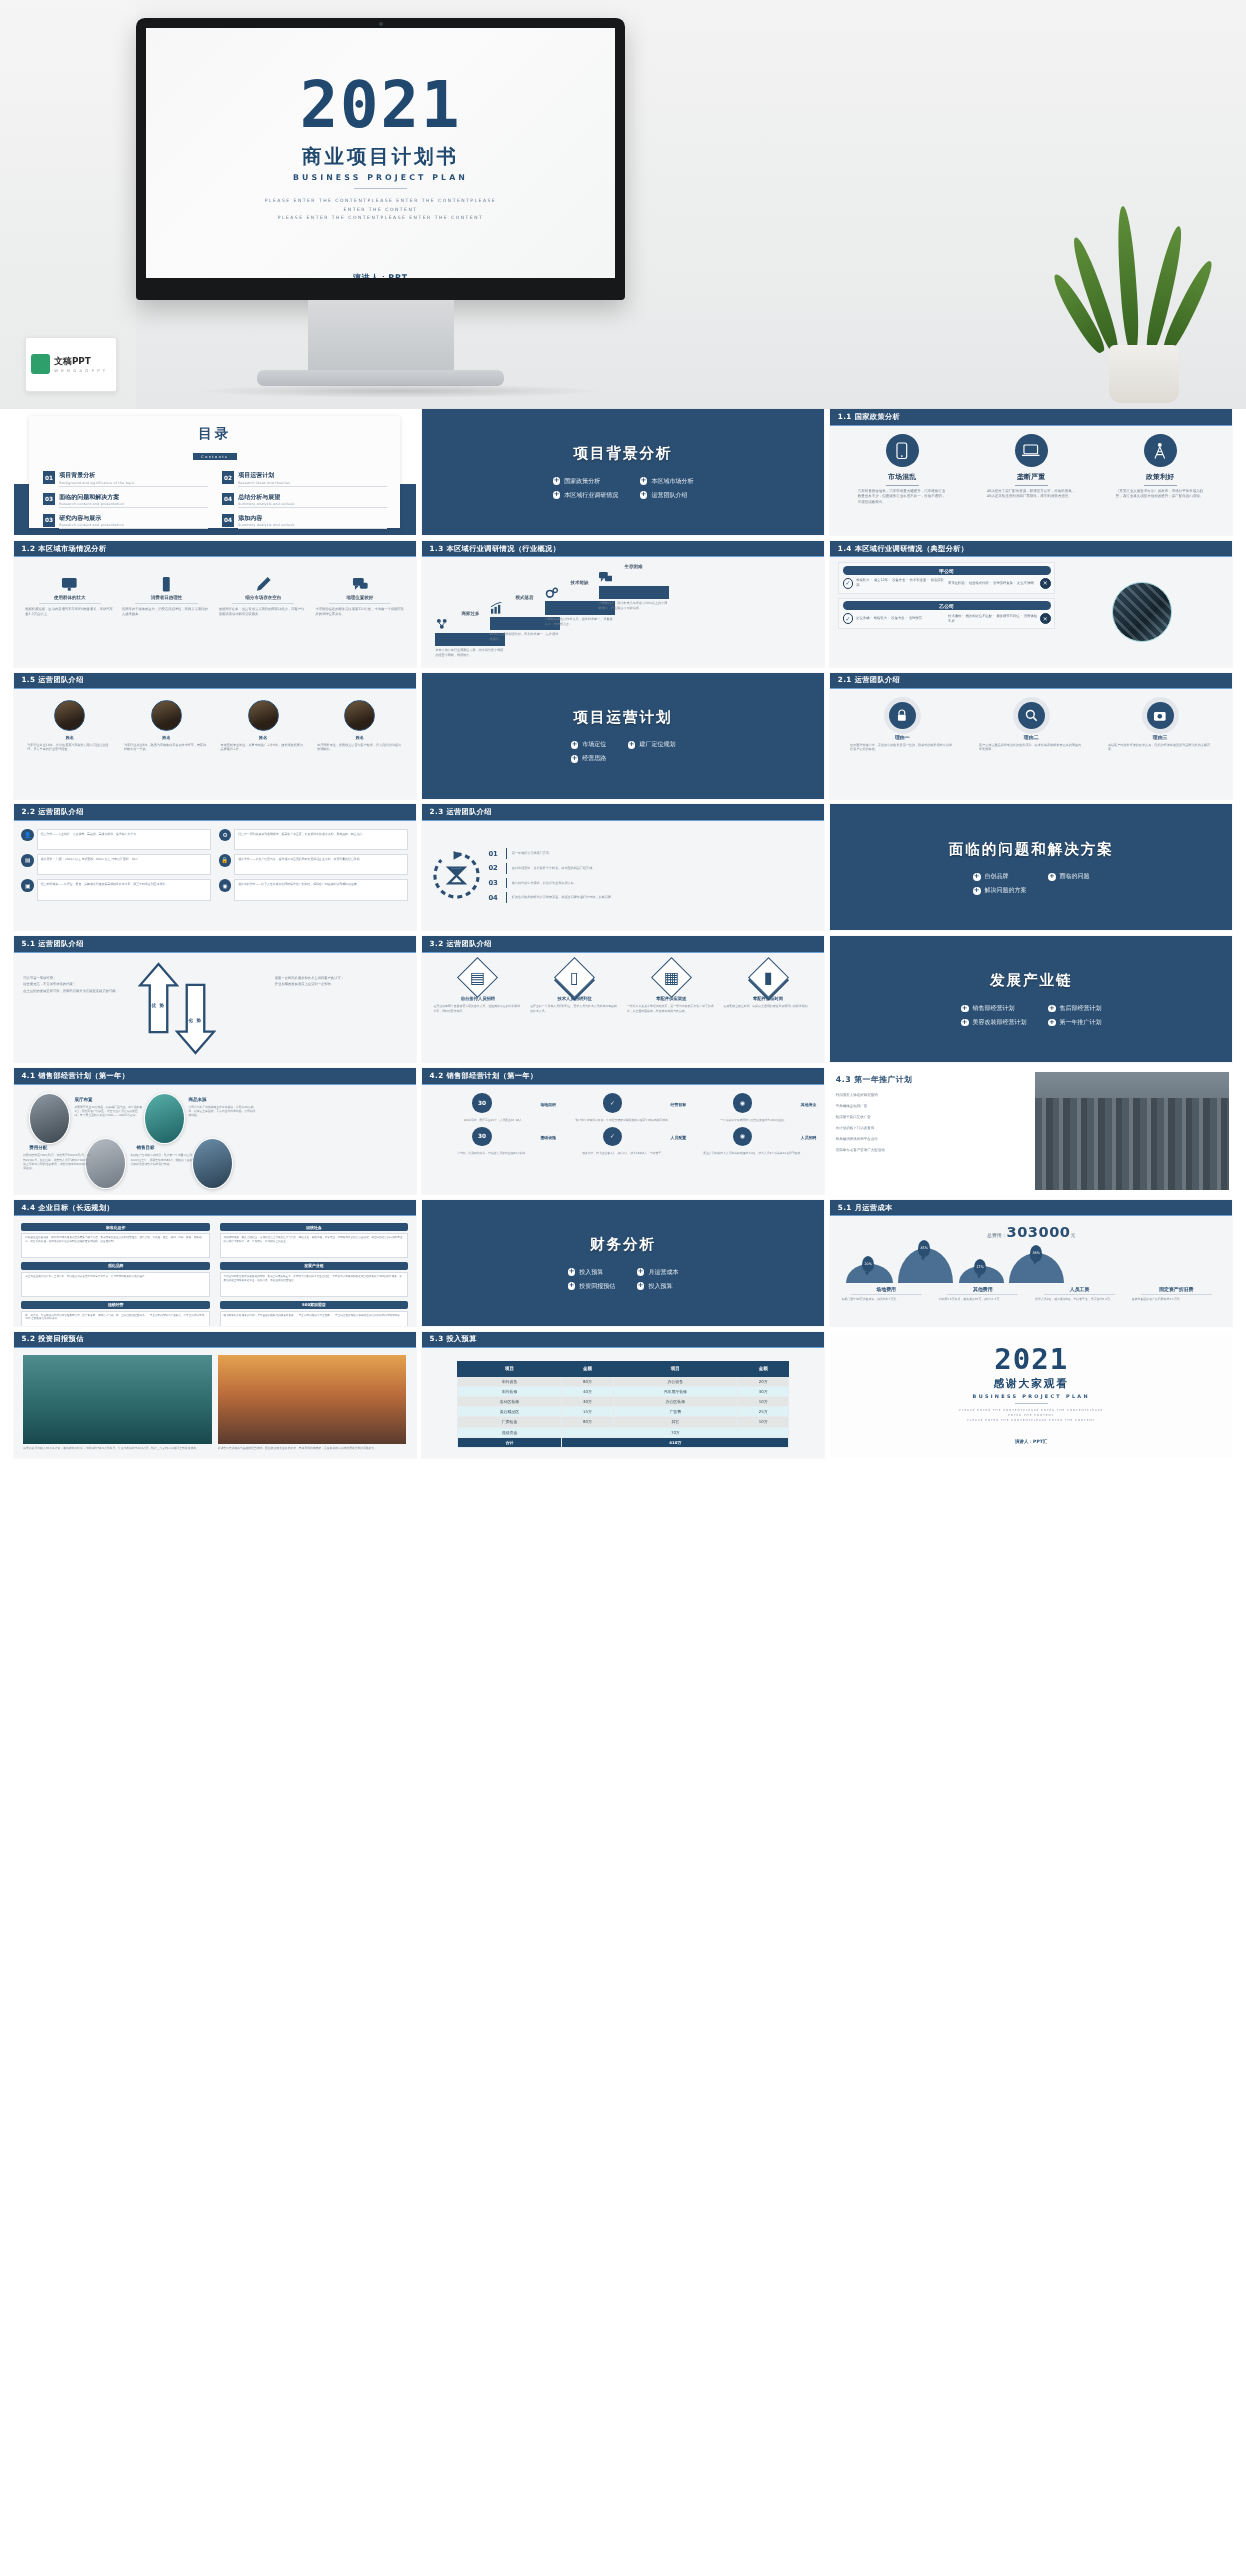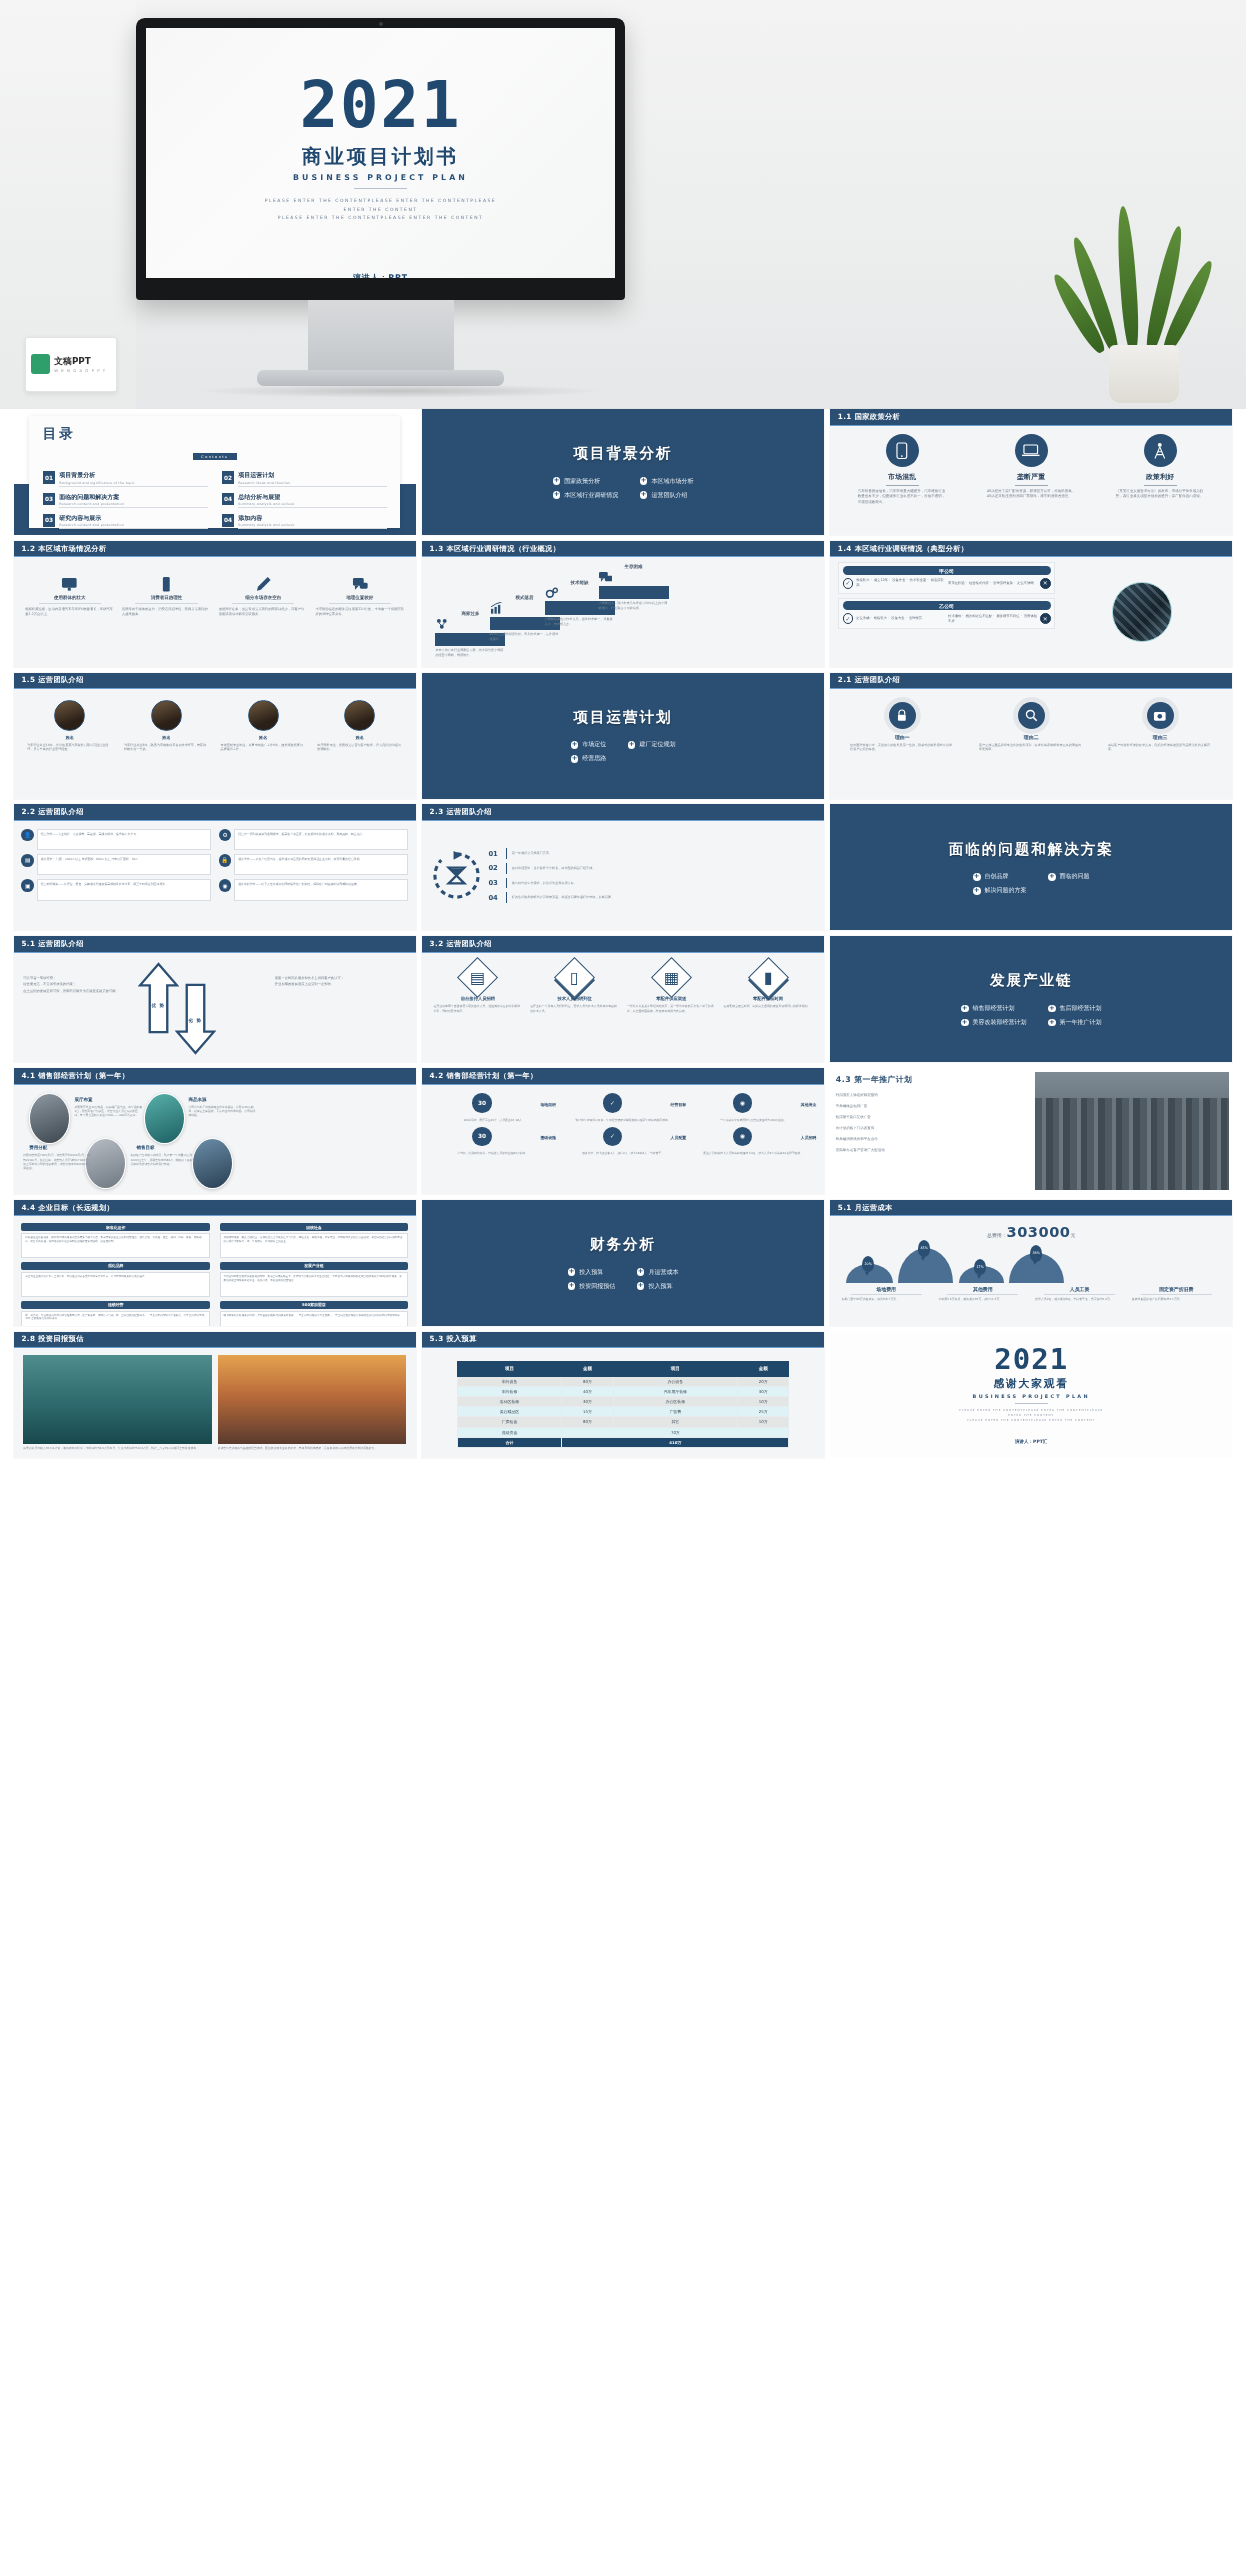--- a/index.html
+++ b/index.html
@@ -79,21 +79,21 @@
   .sec-b { display:grid; grid-template-columns:auto auto; gap:4.9px 21.4px; }
   .bl { display:flex; align-items:center; gap:3.9px; color:#e8eef5; font-size:6px; }
   .plus { width:7.8px; height:7.8px; border-radius:50%; background:#fff; color:#2b4f72;
           font-size:6.8px; line-height:7.4px; text-align:center; font-weight:bold; flex:0 0 auto;}
 
   
   .toc-wrap { position:absolute; inset:0; background:#fff; }
   .toc-band { position:absolute; left:0; right:0; bottom:0; height:51px; background:#2b4f72; }
   .toc-card { position:absolute; left:15.6px; right:15.6px; top:6.8px; bottom:6.8px; background:#fcfcfc;
               box-shadow:0 1px 4.9px rgba(0,0,0,.12); padding:8.8px 13.6px; }
-  .toc-h { text-align:left; font-size:13.6px; font-weight:bold; color:#2b4f72; letter-spacing:2.9px;
+  .toc-h { text-align:center; font-size:13.6px; font-weight:bold; color:#2b4f72; letter-spacing:2.9px;
            position:relative; }
   .toc-chip { display:inline-block; background:#2b4f72; color:#fff; font-size:3.5px;
               letter-spacing:1.4px; padding:1.5px 8.8px; margin-top:1px; }
   .toc-grid { display:grid; grid-template-columns:1fr 1fr; gap:5.8px 13.6px; margin-top:9.7px; }
   .toc-item { display:flex; gap:3.9px; align-items:flex-start; }
   .toc-num { width:12.7px; height:12.7px; background:#2b4f72; color:#fff; font-size:5.8px; font-weight:bold;
              display:flex; align-items:center; justify-content:center; flex:0 0 auto;}
   .toc-tc { flex:1; border-bottom:1px solid #d5dbe1; padding-bottom:1px;}
   .toc-cn { font-size:6px; font-weight:bold; color:#23405e; }
   .toc-en { font-size:3.3px; color:#8d9aa8; letter-spacing:0.2px; margin-top:0.5px;}
@@ -1049,21 +1049,21 @@
             <div class="costh">固定资产折旧费</div>
             <div class="costl"></div>
             <div class="costt">各类设备固定资产折旧费每样4.1万元。</div>
           </div>
         </div>
       </div>
     </div>
   </div>
 
   <div class="card">
-    <div class="hdr light-rule">2.8 投资回报预估</div>
+    <div class="hdr light-rule">5.2 投资回报预估</div>
     <div class="body">
       <div class="two">
         <div style="flex:1;display:flex;flex-direction:column;">
           <div class="twoimg imgA" style="height:60px;"></div>
           <div class="twocap">如果以以月均收入35万来计算，各项成本扣除后，净利润约为8.6万元每月，年度净利润约为103万元，预计三年之内可以收回全部投资成本。</div>
         </div>
         <div style="flex:1;display:flex;flex-direction:column;">
           <div class="twoimg imgB" style="height:60px;"></div>
           <div class="twocap">以销售与售后服务为基础的经营模式，配合美容改装业务的补充，整体盈利结构稳定，具备良好的可持续发展能力和抗风险能力。</div>
         </div>

